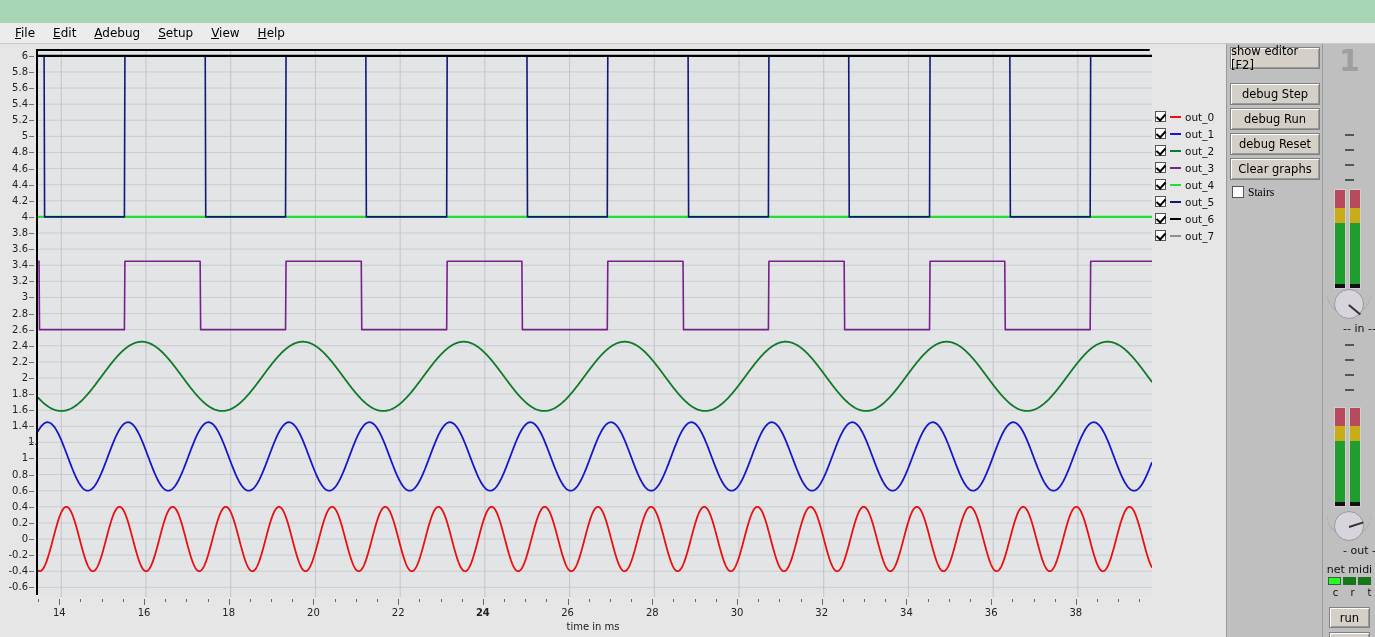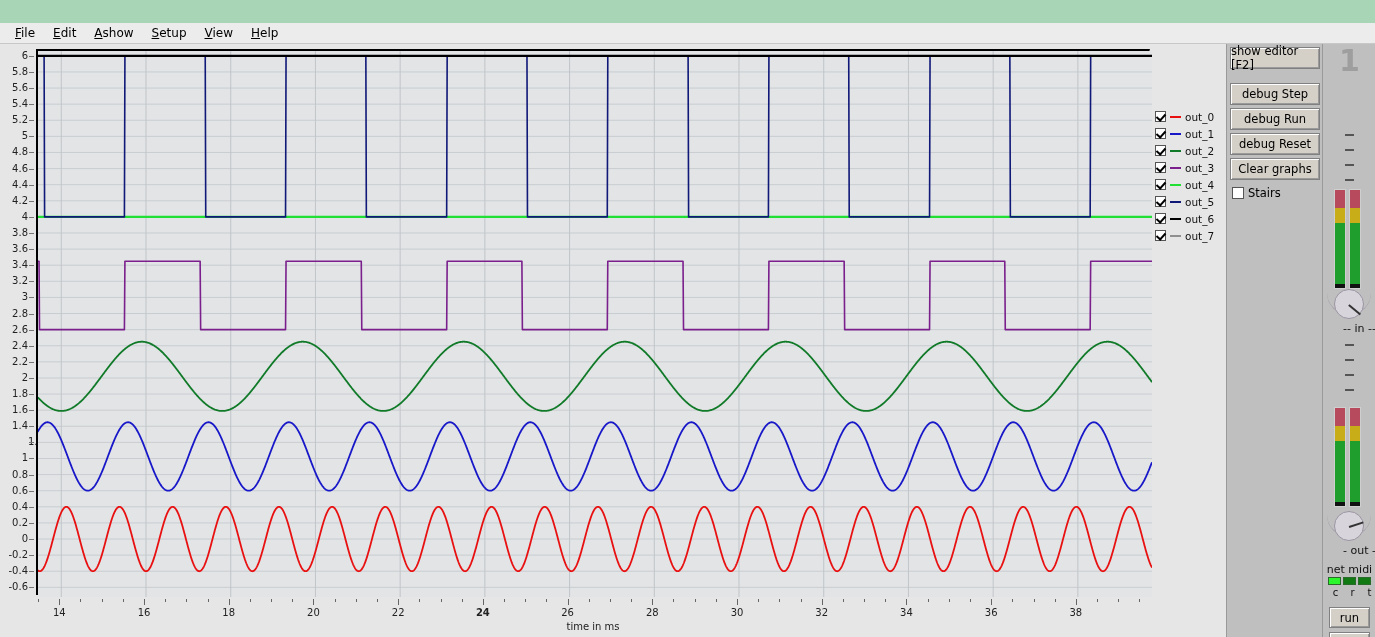--- a/index.html
+++ b/index.html
@@ -149,21 +149,21 @@
   }
   .ctrl-gap { height: 11px; }
   .ctrl-check {
     display: flex; align-items: center; margin-top: 6px; margin-left: 2px;
     cursor: pointer;
   }
   .ctrl-check .box {
     width: 12px; height: 12px; background: #fff; border: 1px solid #555;
     margin-right: 4px;
   }
-  .ctrl-check .lbl { font-size: 11.5px; color: #000; }
+  .ctrl-check .lbl { font-size: 11.5px; color: #000; font-family: Liberation Serif, serif; }
 
   
   #mixer {
     position: absolute; left: 1322px; top: 0;
     width: 53px; height: 593px;
     background: #bfbfbf;
     border-left: 1px solid #9a9a9a;
   }
   #mixer-num {
     position: absolute; left: 0; top: 2px; width: 53px;
@@ -230,21 +230,21 @@
 </style>
 </head>
 <body>
 
 <div id="app">
 
 
   <div id="menubar">
     <div class="menu-item"><u>F</u><span>ile</span></div>
     <div class="menu-item"><u>E</u><span>dit</span></div>
-    <div class="menu-item"><u>A</u><span>show</span></div>
+    <div class="menu-item"><u>A</u><span>debug</span></div>
     <div class="menu-item"><u>S</u><span>etup</span></div>
     <div class="menu-item"><u>V</u><span>iew</span></div>
     <div class="menu-item"><u>H</u><span>elp</span></div>
   </div>
 
   <div id="body">
 
     <div id="plotwrap">
       <div id="yaxis" style="position: absolute; left: 0px; top: 0px; width: 36px; height: 571px;">
           <div class="ytick-label" style="top: 11.8319px; right: 8px;">6</div>

